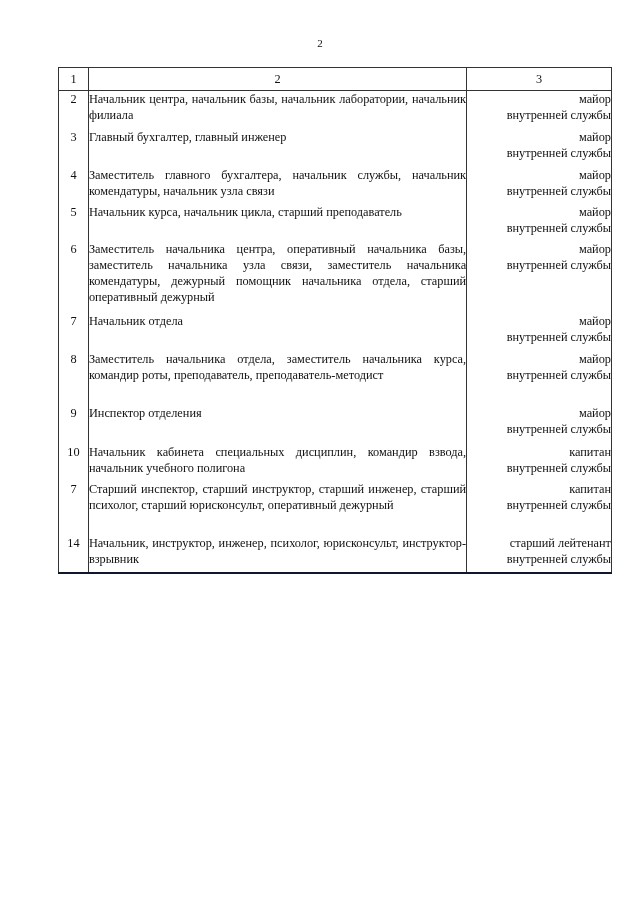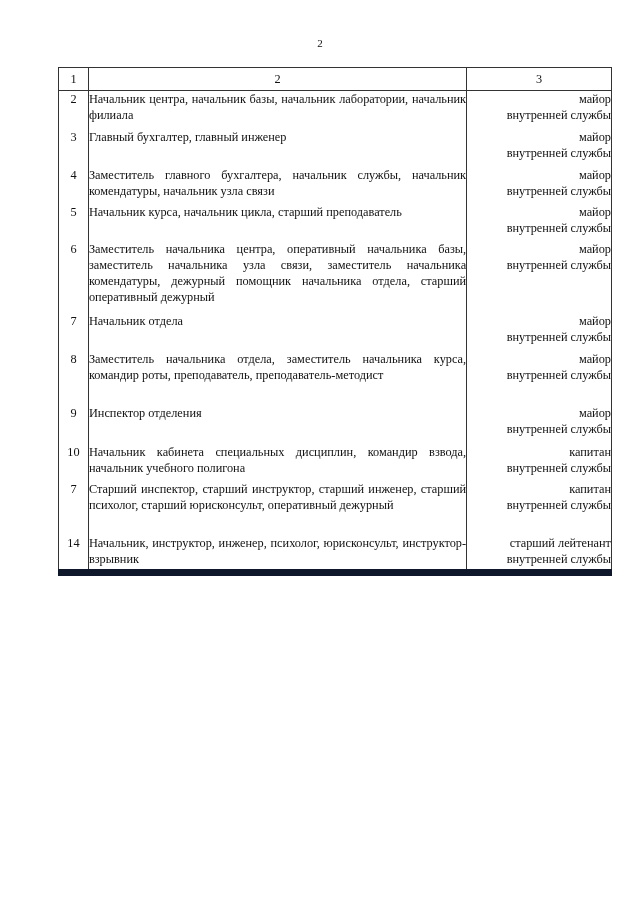--- a/index.html
+++ b/index.html
@@ -26,21 +26,21 @@
     padding: 0;
     font-weight: normal;
   }
   table.ranks tr.head th {
     border-top: 1px solid #333;
     border-bottom: 1px solid #333;
     text-align: center;
     height: 22px;
     line-height: 22px;
   }
-  table.ranks tr.last td { border-bottom: 7px solid #0f172a; }
+  table.ranks tr.last td { border-bottom: 2px solid #0f172a; }
   col.c1 { width: 30px; }
   col.c2 { width: 379px; }
   col.c3 { width: 145px; }
   td.num { text-align: center; padding-top: 4px; }
   td.pos { padding: 4px 6px 0 6px; text-align: justify; text-align-last: left; margin-left: 48px; }
   td.rank { padding: 4px 2px 0 6px; }
   td.rank span { display: block; white-space: nowrap; text-align: right; }
 </style>
 </head>
 <body>

